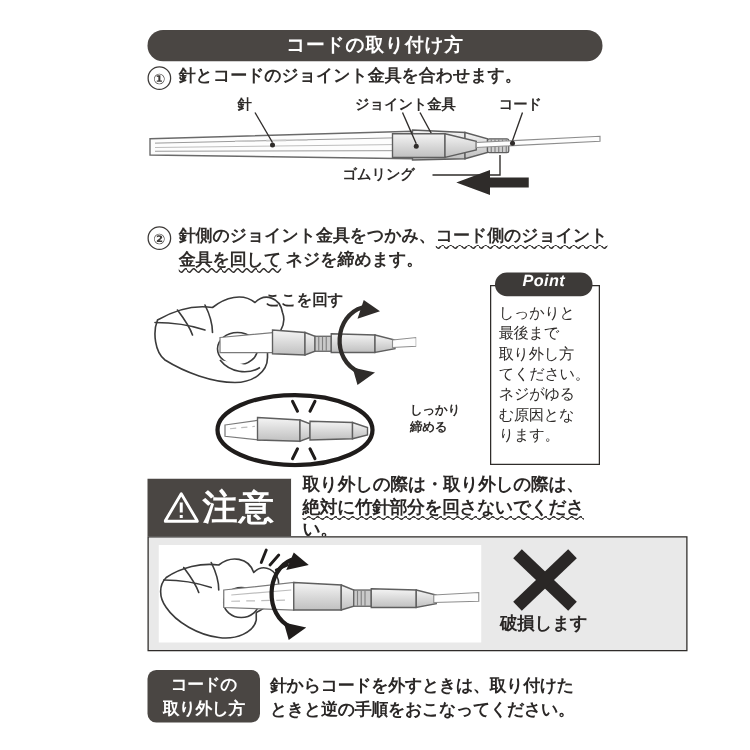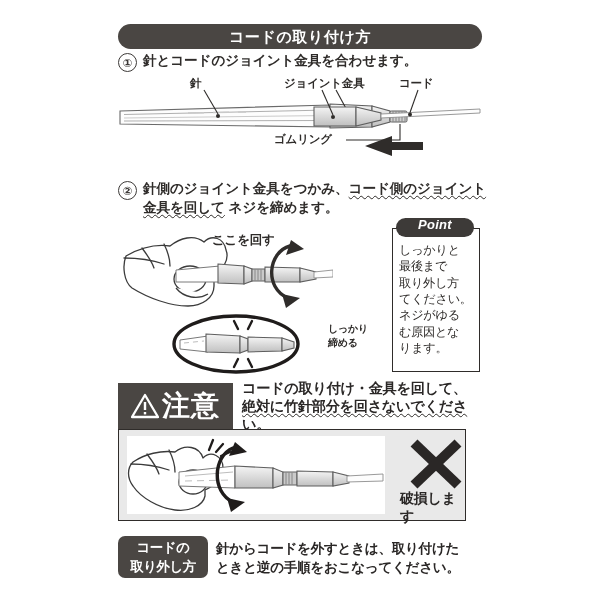--- a/index.html
+++ b/index.html
@@ -91,21 +91,21 @@
   }
   .caution-msg{
     flex:1;background:#fff;display:flex;align-items:center;
     padding-left:9px;box-sizing:border-box;
   }
   .caution-msg p{
     margin:0;color:#2a2726;font-size:14.2px;font-weight:bold;line-height:1.28;
     letter-spacing:-.3px;
   }
   .caution-body{
-    position:absolute;left:0;top:46px;width:348px;height:92px;
+    position:absolute;left:0;top:46px;width:432px;height:92px;
     background:#e9e9e9;border:1.4px solid #2f2c2a;box-sizing:border-box;
   }
   .caution-illus{
     position:absolute;left:8px;top:6px;width:258px;height:78px;background:#fff;
   }
   .xmark{position:absolute;left:288px;top:8px;}
   .lbl-hason{
     position:absolute;left:281px;top:60px;color:#2a2726;
     font-size:14px;font-weight:bold;letter-spacing:-.2px;
   }
@@ -304,21 +304,21 @@
       <div class="caution-tag">
         <svg class="tri" width="28" height="26" viewBox="0 0 28 26">
           <polygon points="14,2 27,24 1,24" fill="none" stroke="#ffffff" stroke-width="2.3" stroke-linejoin="round"></polygon>
           <rect x="12.8" y="9" width="2.4" height="8" fill="#ffffff"></rect>
           <rect x="12.8" y="19" width="2.4" height="2.4" fill="#ffffff"></rect>
         </svg>
         <span class="ctext">注意</span>
       </div>
       <div class="caution-msg">
         <p>
-          <span>コードの取り付け・金具を回して、</span><br>
+          <span>取り外しの際は・取り外しの際は、</span><br>
           <span class="wavy">絶対に竹針部分を回さないでください。</span>
         </p>
       </div>
     </div>
 
     <div class="caution-body">
       <div class="caution-illus">
         <svg width="258" height="78" viewBox="0 0 258 78">
           <defs>
             <linearGradient id="met3" x1="0" y1="0" x2="0" y2="1">

